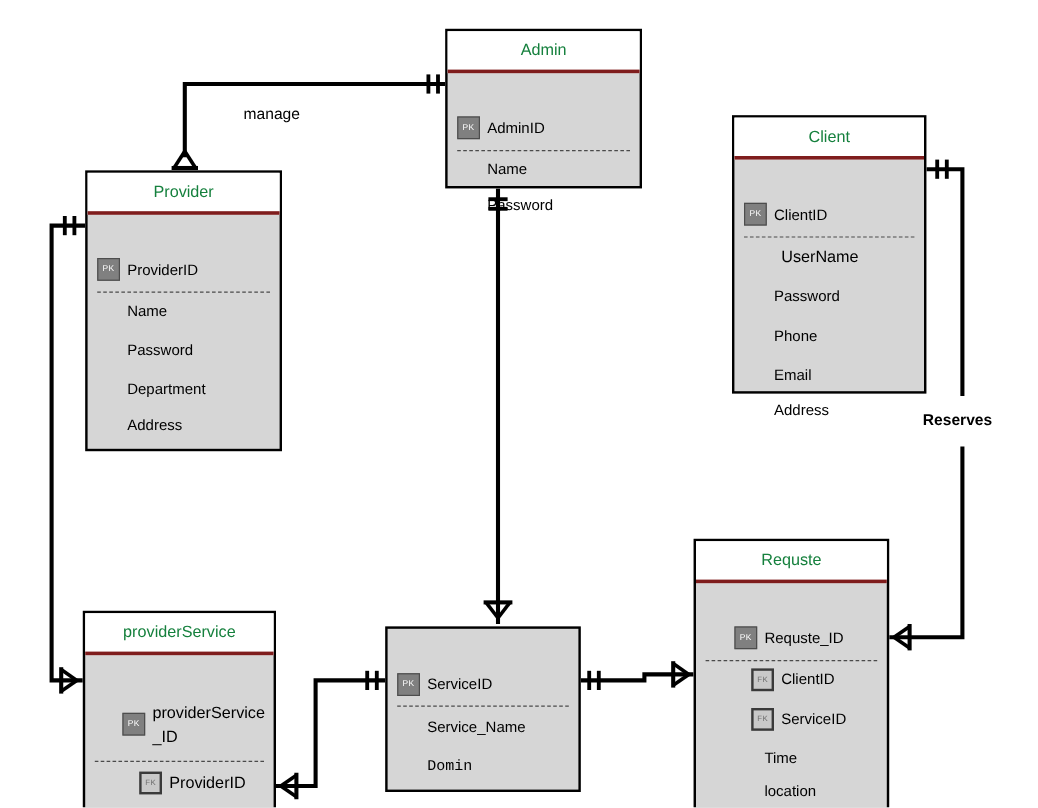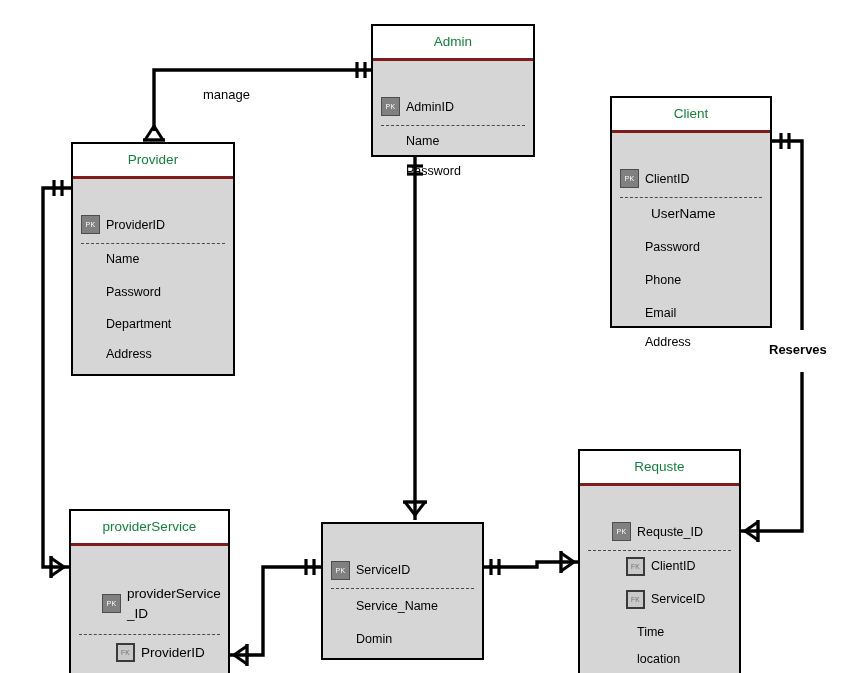--- a/index.html
+++ b/index.html
@@ -311,20 +311,20 @@
     <div class="entity-body" style="height:101px;">
       <div class="attr" style="height:36px;">
         <span class="badge pk">PK</span>
         <span class="attr-label">ServiceID</span>
       </div>
       <div class="sep" style="top:36px;"></div>
       <div class="attr" style="height:36px;">
         <span class="badge-slot"></span>
         <span class="attr-label">Service_Name</span>
       </div>
-      <div class="attr" style="height:29px;">
+      <div class="attr" style="height:29px;font-family:Liberation Mono, monospace;">
         <span class="badge-slot"></span>
         <span class="attr-label">Domin</span>
       </div>
     </div>
   </div>
 
 </div>
 
 </body></html>

